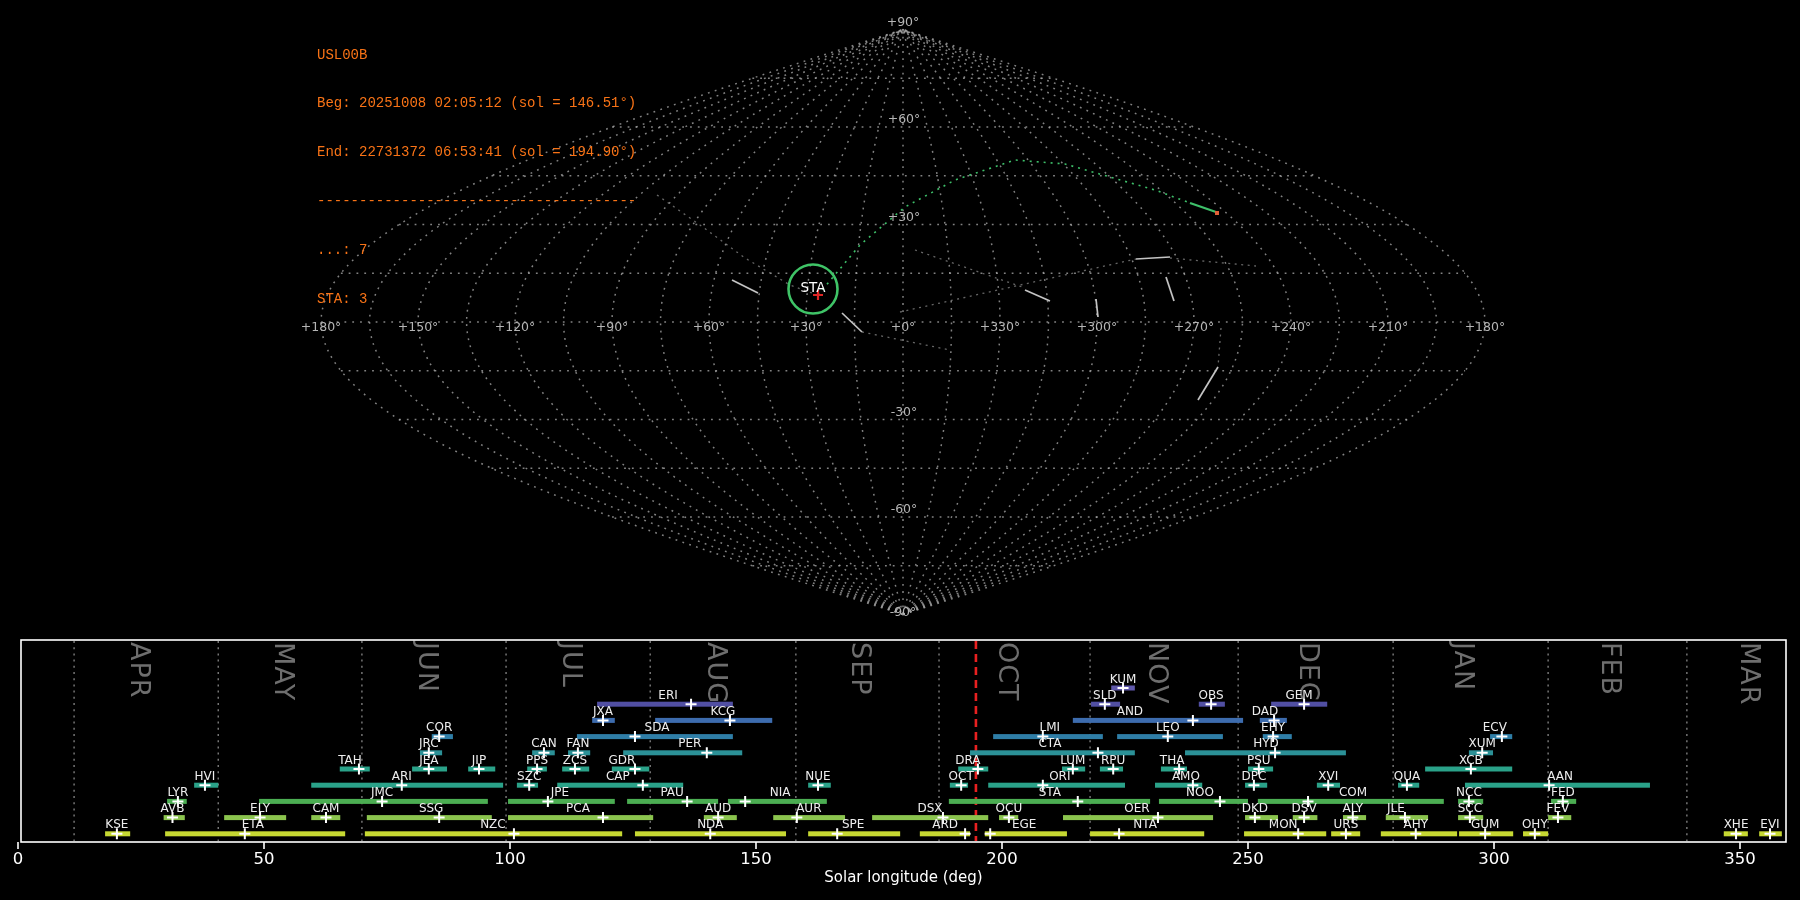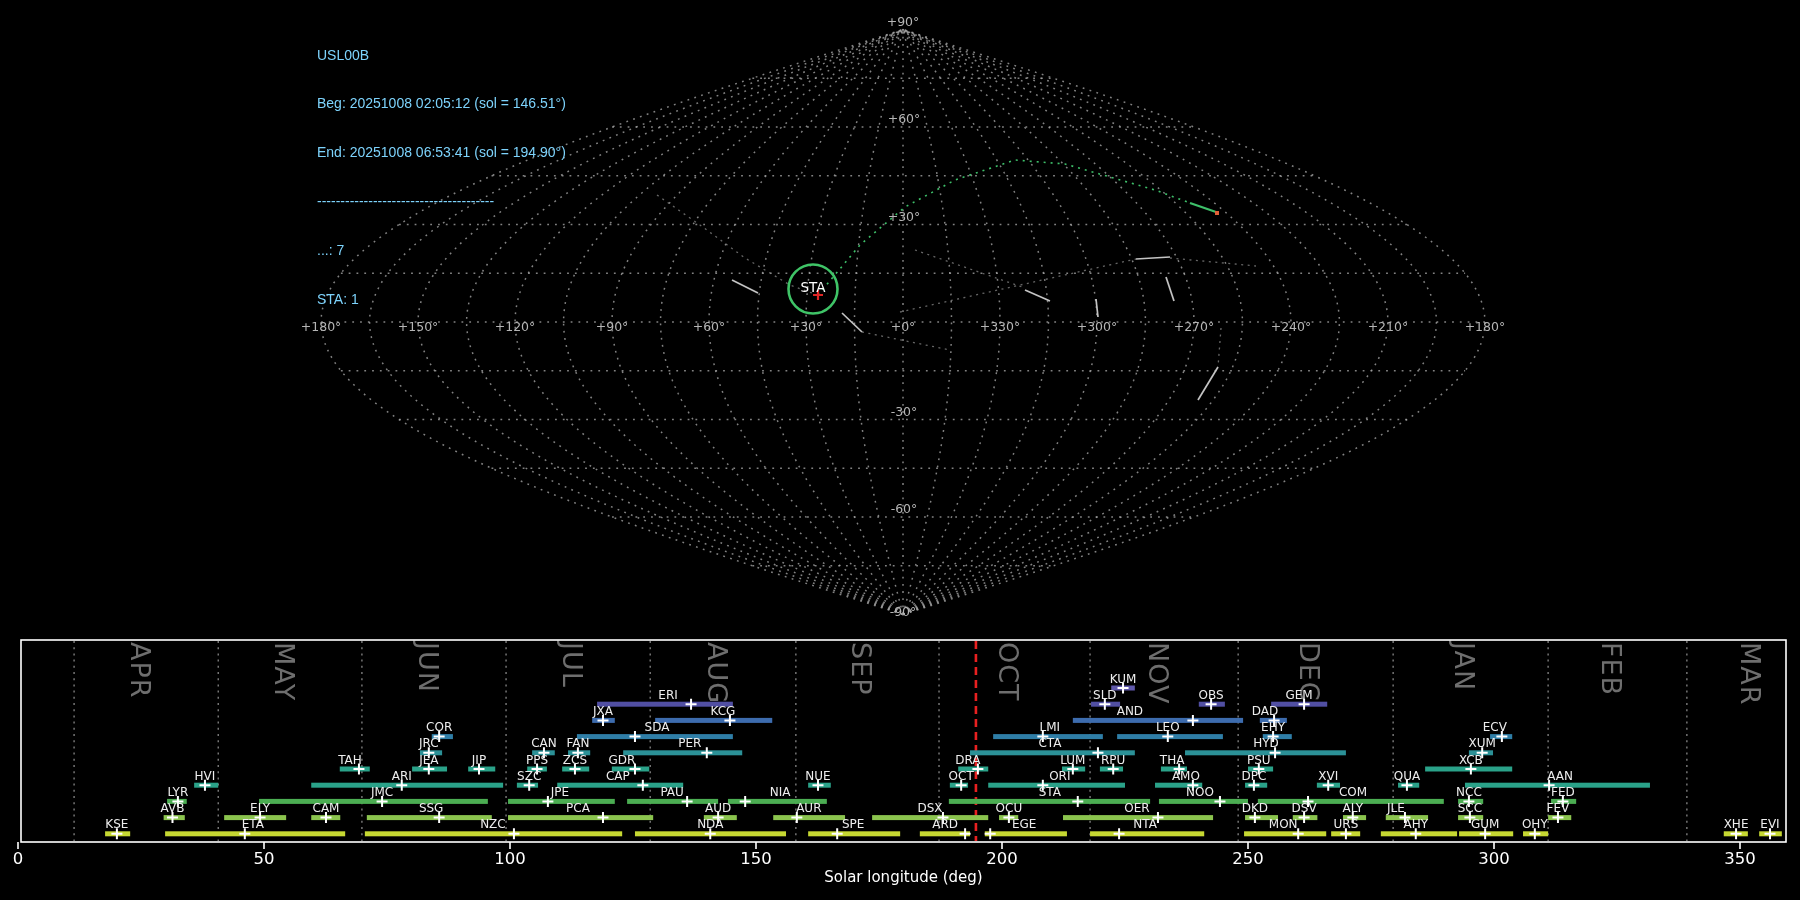--- a/index.html
+++ b/index.html
@@ -1,19 +1,19 @@
 <!DOCTYPE html>
 <html><head>
 <meta charset="utf-8">
 <style>
   html,body{margin:0;padding:0;background:#000;}
   .stage{position:relative;width:1800px;height:900px;background:#000;overflow:hidden;
          font-family:"DejaVu Sans",sans-serif;}
-  .obs-header{position:absolute;left:317px;top:14px;color:#7dd3fc;
-              font-family:Liberation Sans, sans-serif;font-size:14px;line-height:16.3px;
+  .obs-header{position:absolute;left:317px;top:14px;color:#f97316;
+              font-family:Liberation Mono, monospace;font-size:14px;line-height:16.3px;
               white-space:pre;z-index:5;}
   svg{position:absolute;left:0;top:0;}
   text{font-family:"DejaVu Sans",sans-serif;}
 </style>
 </head>
 <body>
 
 <div class="stage">
 
   <svg id="plot" width="1800" height="900" viewBox="0 0 1800 900">
@@ -585,19 +585,19 @@
         <text x="1494" y="864" fill="#fff" font-size="16.5px" text-anchor="middle">300</text>
         <path d="M 1740 842 V 849" stroke="#fff" stroke-width="1.6"></path>
         <text x="1740" y="864" fill="#fff" font-size="16.5px" text-anchor="middle">350</text>
         <text x="903.5" y="882" fill="#fff" font-size="15px" text-anchor="middle">Solar longitude (deg)</text>
       </g>
     </svg>
 
   <div class="obs-header">
     <div>USL00B</div>
     <div>Beg: 20251008 02:05:12 (sol = 146.51°)</div>
-    <div>End: 20251008 06:53:41 (sol = 194.90°)</div>
+    <div>End: 22731372 06:53:41 (sol = 194.90°)</div>
     <div>--------------------------------------</div>
     <div>...: 7</div>
-    <div>STA: 1</div>
+    <div>STA: 3</div>
   </div>
 
 </div>
 
 </body></html>

